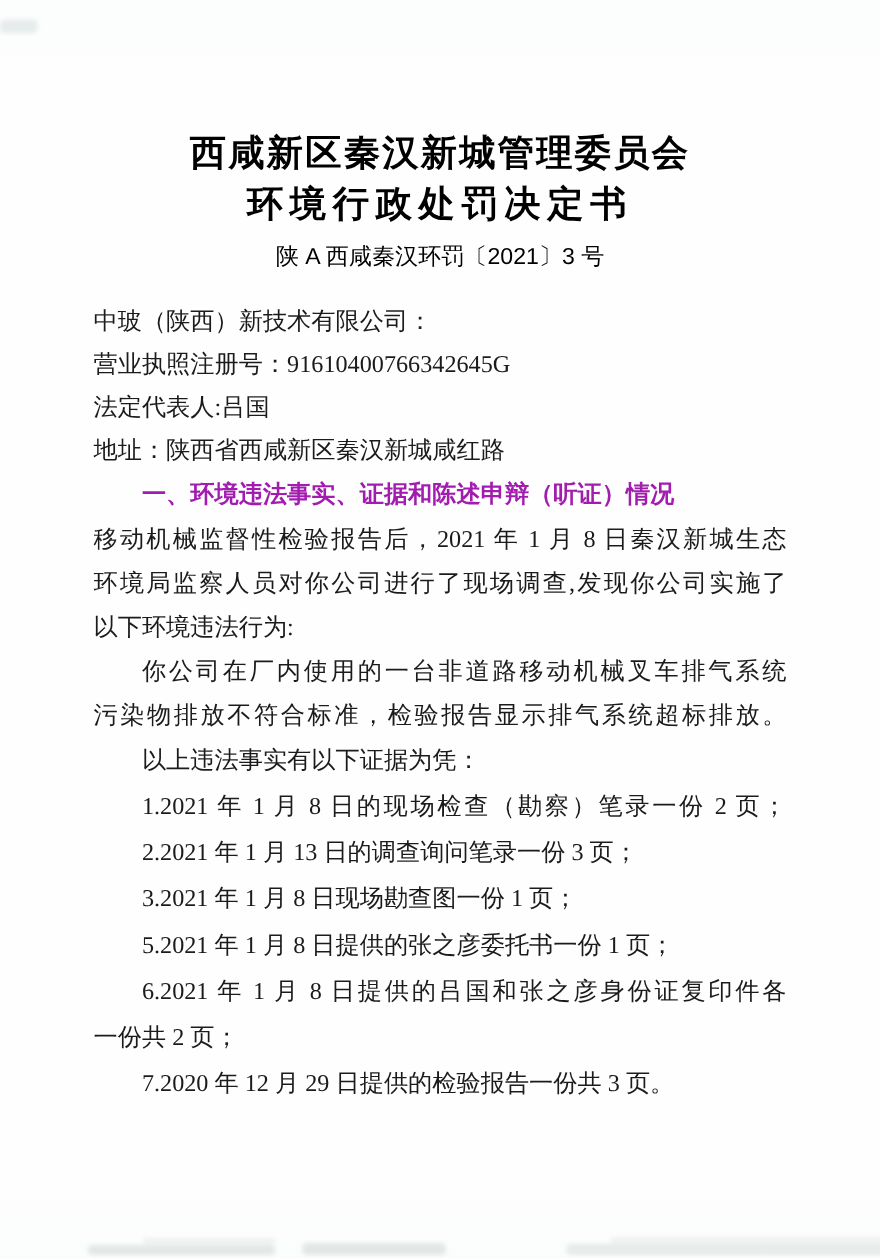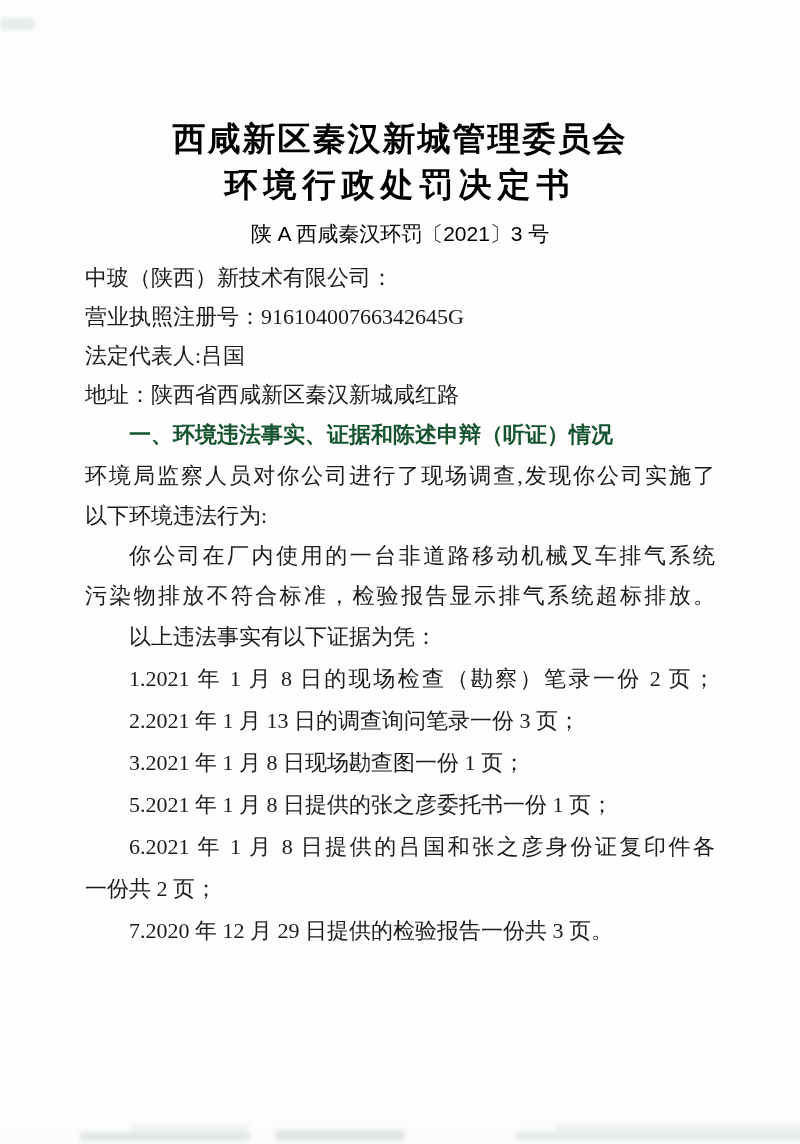--- a/index.html
+++ b/index.html
@@ -39,21 +39,21 @@
   .doc-number {
     text-align: center;
     font-family: "Liberation Sans", sans-serif;
     font-weight: 400;
     font-size: 21px;
     line-height: 28px;
     margin-top: 12px;
     color: #000;
   }
   .recipient {
-    margin-top: 10px;
+    margin-top: 24px;
     font-size: 22px;
   }
   .recipient .line {
     height: 39px;
     line-height: 39px;
     white-space: nowrap;
   }
   .body-text {
     font-size: 22px;
   }
@@ -75,21 +75,21 @@
     text-align-last: justify;
     -moz-text-align-last: justify;
     text-justify: inter-character;
     overflow: hidden;
   }
   .heading {
     font-family: "Liberation Sans", sans-serif;
     font-weight: 700;
     height: 42px;
     line-height: 42px;
-    color: #14532d;
+    color: #a21caf;
   }
   .intro-line {
     height: 42px;
     line-height: 42px;
   }
   
   .smudge {
     position: absolute;
     border-radius: 4px;
     filter: blur(2px);
@@ -118,20 +118,21 @@
     <div class="line">中玻（陕西）新技术有限公司：</div>
     <div class="line">营业执照注册号：91610400766342645G</div>
     <div class="line">法定代表人:吕国</div>
     <div class="line">地址：陕西省西咸新区秦汉新城咸红路</div>
   </div>
 
   <div class="body-text">
     <div class="line heading indent">一、环境违法事实、证据和陈述申辩（听证）情况</div>
 
     <div>
+      <div class="line full">移动机械监督性检验报告后，2021 年 1 月 8 日秦汉新城生态</div>
       <div class="line full">环境局监察人员对你公司进行了现场调查,发现你公司实施了</div>
       <div class="line">以下环境违法行为:</div>
     </div>
 
     <div>
       <div class="line indent full">你公司在厂内使用的一台非道路移动机械叉车排气系统</div>
       <div class="line full">污染物排放不符合标准，检验报告显示排气系统超标排放。</div>
     </div>
 
     <div class="line intro-line indent">以上违法事实有以下证据为凭：</div>

